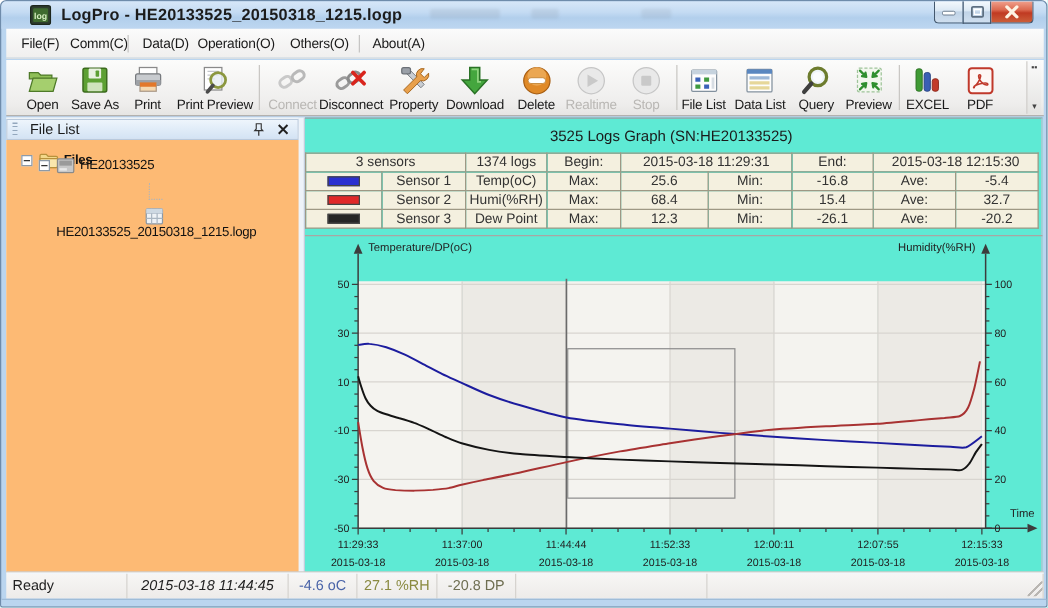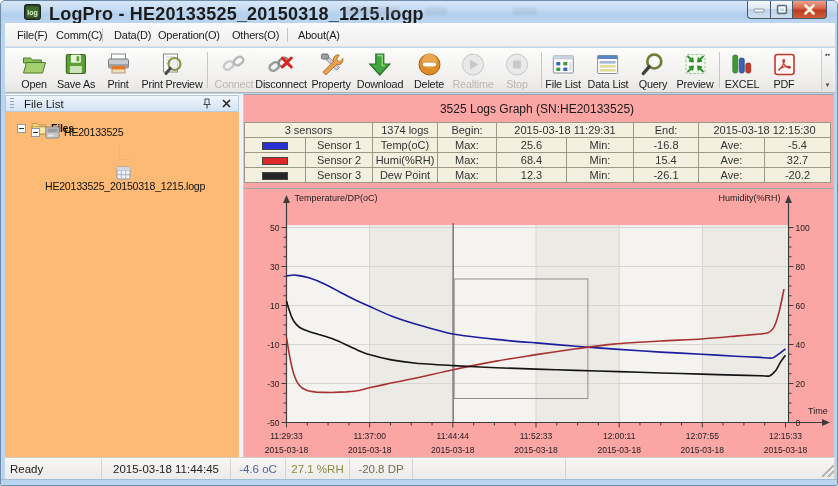--- a/index.html
+++ b/index.html
@@ -6,21 +6,21 @@
   html,body { width:838px; height:486px; overflow:hidden; background:#fff;
     font-family:"Liberation Sans", sans-serif; }
   #window { position:absolute; left:0; top:0; width:838px; height:486px;
     background:#bad5ef; border:1px solid #6f8cab; border-radius:5px 5px 2px 2px; overflow:hidden; }
 
   
   #titlebar { position:absolute; left:0; top:0; width:100%; height:22px;
     background:linear-gradient(#d7e7f8 0%, #c4dbf3 40%, #b2cfec 60%, #bdd6f0 100%);
     border-radius:4px 4px 0 0; }
   #app-icon { position:absolute; left:23px; top:3px; width:17px; height:16px; }
-  #title-text { position:absolute; left:48px; top:3px; font-size:18px; font-weight:700; color:#1c1c1c; letter-spacing:0.2px; }
+  #title-text { position:absolute; left:48px; top:3px; font-size:13px; font-weight:700; color:#1c1c1c; letter-spacing:0.2px; }
   .smudge { position:absolute; top:6px; height:8px; background:#8b99ab; opacity:0.20; border-radius:2px; filter:blur(1.2px); }
   #caption-buttons { position:absolute; right:10px; top:0; height:19px; display:flex;
      }
   .capbtn { height:18px; border:1px solid #44586e; border-top:none; display:flex; align-items:center; justify-content:center; }
   .capbtn.minb { width:23px; border-radius:0 0 0 4px; background:linear-gradient(#f4f9fd, #dbe8f4 45%, #c0d3e7 50%, #cfdfef); border-right:none;}
   .capbtn.maxb { width:23px; background:linear-gradient(#f4f9fd, #dbe8f4 45%, #c0d3e7 50%, #cfdfef); }
   .capbtn.closeb { width:34px; border-radius:0 0 4px 0; background:linear-gradient(#f0a08c, #dc6a50 40%, #c03a22 55%, #cc5f3a); border-left:none; }
 
   
   #menubar { position:absolute; left:4px; top:22px; width:830px; height:24px;
@@ -51,21 +51,21 @@
   #panel-title { font-size:11.5px; color:#1a1a1a; margin-left:10px; flex:1; }
   .panel-hbtn { width:14px; height:13px; margin-right:5px; display:flex; align-items:center; justify-content:center; }
   #tree { position:absolute; left:0; top:18px; width:234px; height:346px; background:#fdba74; overflow:hidden; }
   .tree-row { position:absolute; height:16px; display:flex; align-items:center; font-size:10.6px; letter-spacing:-0.25px; color:#111; white-space:nowrap; }
   .tree-row .t-ic { margin-right:4px; display:flex; }
   .expander { width:9px; height:9px; border:1px solid #8d9aa8; background:#fff; position:relative; margin-right:5px; flex:none; }
   .expander::after { content:""; position:absolute; left:1px; top:3px; width:5px; height:1px; background:#333; }
 
   #splitter { position:absolute; left:238px; top:93px; width:5px; height:364px; background:#eef3f9; border-right:1px solid #c2cedd;}
 
-  #main { position:absolute; left:243px; top:93px; width:590px; height:364px; background:#fca5a5;
+  #main { position:absolute; left:243px; top:93px; width:590px; height:364px; background:#5eead4;
     border-top:1px solid #9aa0a6; border-right:1px solid #b7c3d3; }
   #graph-title { position:absolute; left:0; top:7px; width:586px; text-align:center;
     font-size:12px; color:#1a1a1a; }
 
   
   #summary { position:absolute; left:0px; top:27px; border-collapse:collapse; table-layout:fixed; }
   #summary td { border:1px solid #9e9884; background:#f4f0df; font-size:11px; color:#333;
     text-align:center; height:14px; line-height:14px; padding:0; overflow:hidden; white-space:nowrap; }
   #summary .swatch { display:inline-block; width:26px; height:8px; border:1px solid #444; vertical-align:middle; }
   #table-underline { position:absolute; left:0; top:93px; width:590px; height:1px; background:#a9a7a3; }
@@ -579,21 +579,21 @@
           <path d="M42.5 148.7 C42.9 151.2 45.1 164.5 46.0 169.2 C46.9 173.8 48.9 182.4 50.0 185.7 C51.1 189.1 53.4 193.9 55.0 195.9 C56.5 197.8 60.3 200.4 62.5 201.3 C64.6 202.2 69.3 202.8 72.4 203.1 C75.6 203.3 83.7 203.5 87.4 203.5 C91.2 203.4 98.9 203.1 102.4 202.9 C105.8 202.6 112.0 202.0 114.9 201.5 C117.7 201.0 121.9 199.6 125.3 198.8 C128.8 198.0 136.4 196.3 142.3 195.1 C148.2 193.9 163.9 190.8 172.2 189.0 C180.6 187.2 199.2 182.8 209.2 180.7 C219.1 178.5 241.7 174.0 252.1 172.1 C262.4 170.2 282.0 167.2 292.0 165.6 C302.0 164.1 322.3 161.1 331.9 159.8 C341.6 158.5 358.7 156.1 369.3 155.1 C379.9 154.1 405.7 152.6 416.8 152.0 C427.8 151.4 448.3 150.6 457.7 150.0 C467.0 149.4 484.9 147.7 491.6 147.1 C498.3 146.5 507.5 145.8 511.6 145.4 C515.6 144.9 521.7 144.8 524.0 143.8 C526.4 142.8 529.1 139.8 530.5 137.0 C532.0 134.2 534.3 126.0 535.5 121.4 C536.7 116.8 539.4 102.8 540.0 100.1" fill="none" stroke="#a83232" stroke-width="1.6" stroke-linejoin="round"></path>
         </g>
         <g>
           <path d="M42.5 112.0 C42.8 113.1 44.2 118.2 45.0 120.4 C45.7 122.6 47.6 127.9 48.5 129.8 C49.4 131.7 51.4 134.4 52.5 135.6 C53.6 136.8 55.9 138.7 57.5 139.5 C59.0 140.4 62.8 141.7 65.0 142.4 C67.1 143.2 72.1 144.5 74.9 145.4 C77.7 146.2 84.3 148.1 87.4 149.3 C90.5 150.4 96.8 153.3 99.9 154.7 C103.0 156.1 109.2 159.2 112.4 160.6 C115.5 161.9 121.0 164.3 125.3 165.6 C129.7 166.9 141.4 169.8 147.3 170.9 C153.2 172.0 164.5 173.5 172.2 174.2 C180.0 174.9 199.2 176.0 209.2 176.6 C219.1 177.1 241.7 178.3 252.1 178.7 C262.4 179.1 282.0 179.7 292.0 180.1 C302.0 180.4 321.6 181.1 331.9 181.4 C342.3 181.8 364.2 182.3 374.8 182.6 C385.4 182.9 406.4 183.7 416.8 184.0 C427.1 184.3 448.3 184.9 457.7 185.1 C467.0 185.4 484.2 185.9 491.6 186.1 C499.0 186.3 512.3 186.6 516.5 186.7 C520.8 186.8 523.7 187.5 525.5 186.9 C527.4 186.3 530.1 183.6 531.5 181.8 C532.9 180.1 535.3 175.0 536.5 173.1 C537.8 171.1 540.9 167.1 541.5 166.2" fill="none" stroke="#141414" stroke-width="1.6" stroke-linejoin="round"></path>
         </g>
       </svg>
   </div>
 
   <div id="statusbar">
     <div class="sb-cell" style="width: 97px; color: rgb(34, 34, 34);">Ready</div>
-      <div class="sb-cell" style="width: 129px; color: rgb(34, 34, 34);">2015-03-18 11:44:45</div>
+      <div class="sb-cell" style="width: 129px; color: rgb(34, 34, 34); font-style: italic;">2015-03-18 11:44:45</div>
       <div class="sb-cell" style="width: 55px; color: rgb(74, 100, 168);">-4.6 oC</div>
       <div class="sb-cell" style="width: 64px; color: rgb(138, 138, 64);">27.1 %RH</div>
       <div class="sb-cell" style="width: 63px; color: rgb(111, 111, 82);">-20.8 DP</div>
       <div class="sb-cell" style="width: 153px; color: rgb(34, 34, 34);"></div>
       <div class="sb-cell" style="flex: 1 1 0%; color: rgb(34, 34, 34);"></div>
       <div id="sb-grip"></div>
   </div>
 
   <div id="bottom-border"></div>
 </div>

